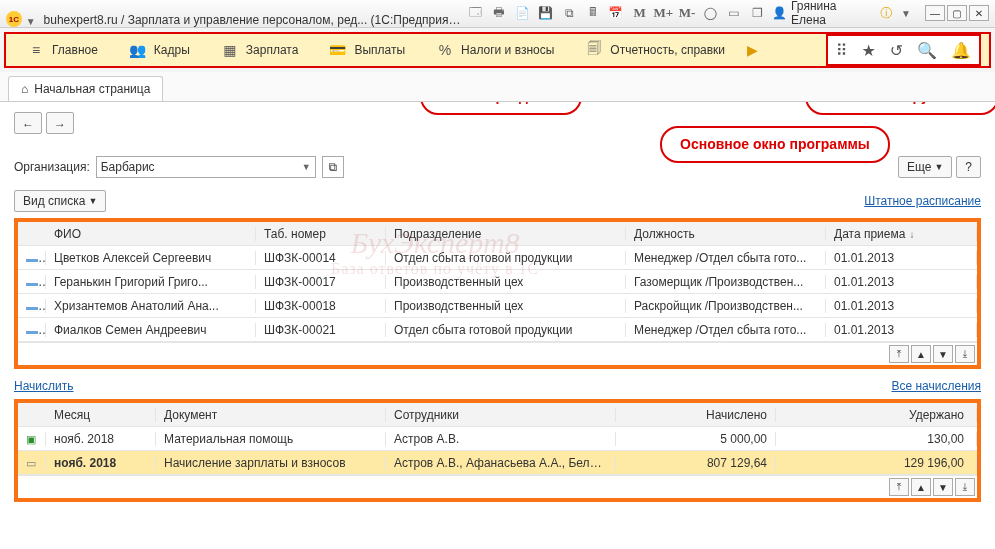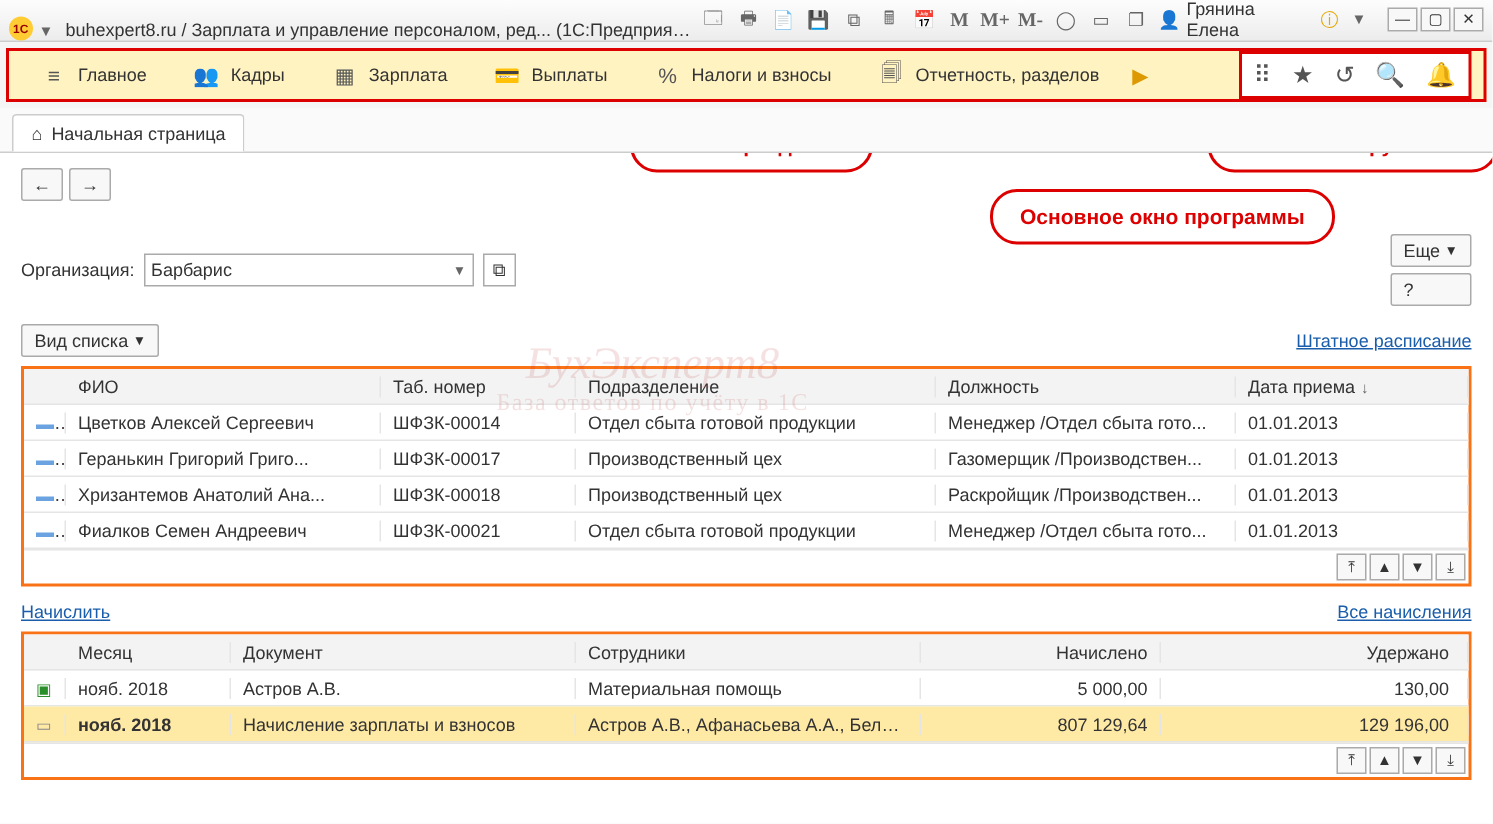--- a/index.html
+++ b/index.html
@@ -34,28 +34,28 @@
   
   .main { position:relative; padding:10px 14px; background:#fff; height:calc(100% - 28px - 44px - 30px); overflow:hidden;}
   .navbtns { display:flex; gap:4px; margin-bottom:6px;}
   .navbtn { width:28px; height:22px; border:1px solid #aaa; background:#f8f8f8; display:flex;align-items:center;justify-content:center; cursor:pointer; border-radius:2px;}
   .page-title { font-size:20px; color:#333; position:absolute; left:150px; top:16px;}
   .org-row { display:flex; align-items:center; gap:6px; margin-top:22px;}
   .org-label { font-size:12px;}
   .org-select { width:220px; height:22px; border:1px solid #aaa; padding:0 4px; display:flex; align-items:center; justify-content:space-between; background:#fff;}
   .org-dd { font-size:9px; color:#666; cursor:pointer;}
   .org-open { width:22px; height:22px; border:1px solid #aaa; display:flex;align-items:center;justify-content:center; cursor:pointer; background:#fff;}
-  .right-btns { margin-left:auto; display:flex; gap:4px;flex-direction:column;}
+  .right-btns { margin-left:auto; display:flex; gap:4px;}
   .btn { border:1px solid #aaa; background:#f8f8f8; padding:3px 8px; cursor:pointer; border-radius:2px; display:flex; align-items:center; gap:3px;}
   .link { color:#1a5eab; text-decoration:underline; cursor:pointer; }
   .row2 { display:flex; align-items:center; margin-top:12px;}
   .row2 .link-right { margin-left:auto; }
 
   
-  .table { border:2px solid #f97316; margin-top:6px; background:#fff;}
+  .table { border:4px solid #f97316; margin-top:6px; background:#fff;}
   .thead, .trow { display:flex; align-items:center; height:24px; border-bottom:1px solid #e5e5e5;}
   .thead { background:#f3f3f3; font-weight:normal;}
   .th, .td { padding:0 8px; overflow:hidden; white-space:nowrap; text-overflow:ellipsis; border-right:1px solid #e5e5e5;}
   .th { cursor:pointer; }
   .t1 .c-mark { width:28px; flex:0 0 28px;}
   .t1 .c-fio { flex:0 0 210px;}
   .t1 .c-tab { flex:0 0 130px;}
   .t1 .c-dept { flex:0 0 240px;}
   .t1 .c-pos { flex:0 0 200px;}
   .t1 .c-date { flex:1;}
@@ -140,21 +140,21 @@
   <div class="sec-item">
         <span class="sec-icon">💳</span>
         <span>Выплаты</span>
       </div>
   <div class="sec-item">
         <span class="sec-icon">%</span>
         <span>Налоги и взносы</span>
       </div>
   <div class="sec-item">
         <span class="sec-icon">🗐</span>
-        <span>Отчетность, разделов</span>
+        <span>Отчетность, справки</span>
       </div>
   <span class="sec-arrow">▶</span>
   <div class="toolpanel">
     <span class="tp-icon">⠿</span>
     <span class="tp-icon">★</span>
     <span class="tp-icon">↺</span>
     <span class="tp-icon">🔍</span>
     <span class="tp-icon">🔔</span>
   </div>
 </div>
@@ -269,22 +269,22 @@
       <div class="th c-month">Месяц</div>
       <div class="th c-doc">Документ</div>
       <div class="th c-emp">Сотрудники</div>
       <div class="th c-acc">Начислено</div>
       <div class="th c-hold">Удержано</div>
     </div>
     <div id="acc-rows">
         <div class="trow">
           <div class="td c-ico"><span class="doc-ok">▣</span></div>
           <div class="td c-month ">нояб. 2018</div>
+          <div class="td c-doc">Материальная помощь</div>
           <div class="td c-emp">Астров А.В.</div>
-          <div class="td c-doc">Материальная помощь</div>
           <div class="td c-acc">5 000,00</div>
           <div class="td c-hold">130,00</div>
         </div>
         <div class="trow sel">
           <div class="td c-ico"><span class="doc-draft">▭</span></div>
           <div class="td c-month bold">нояб. 2018</div>
           <div class="td c-doc">Начисление зарплаты и взносов</div>
           <div class="td c-emp">Астров А.В., Афанасьева А.А., Белобокин ...</div>
           <div class="td c-acc">807 129,64</div>
           <div class="td c-hold">129 196,00</div>

